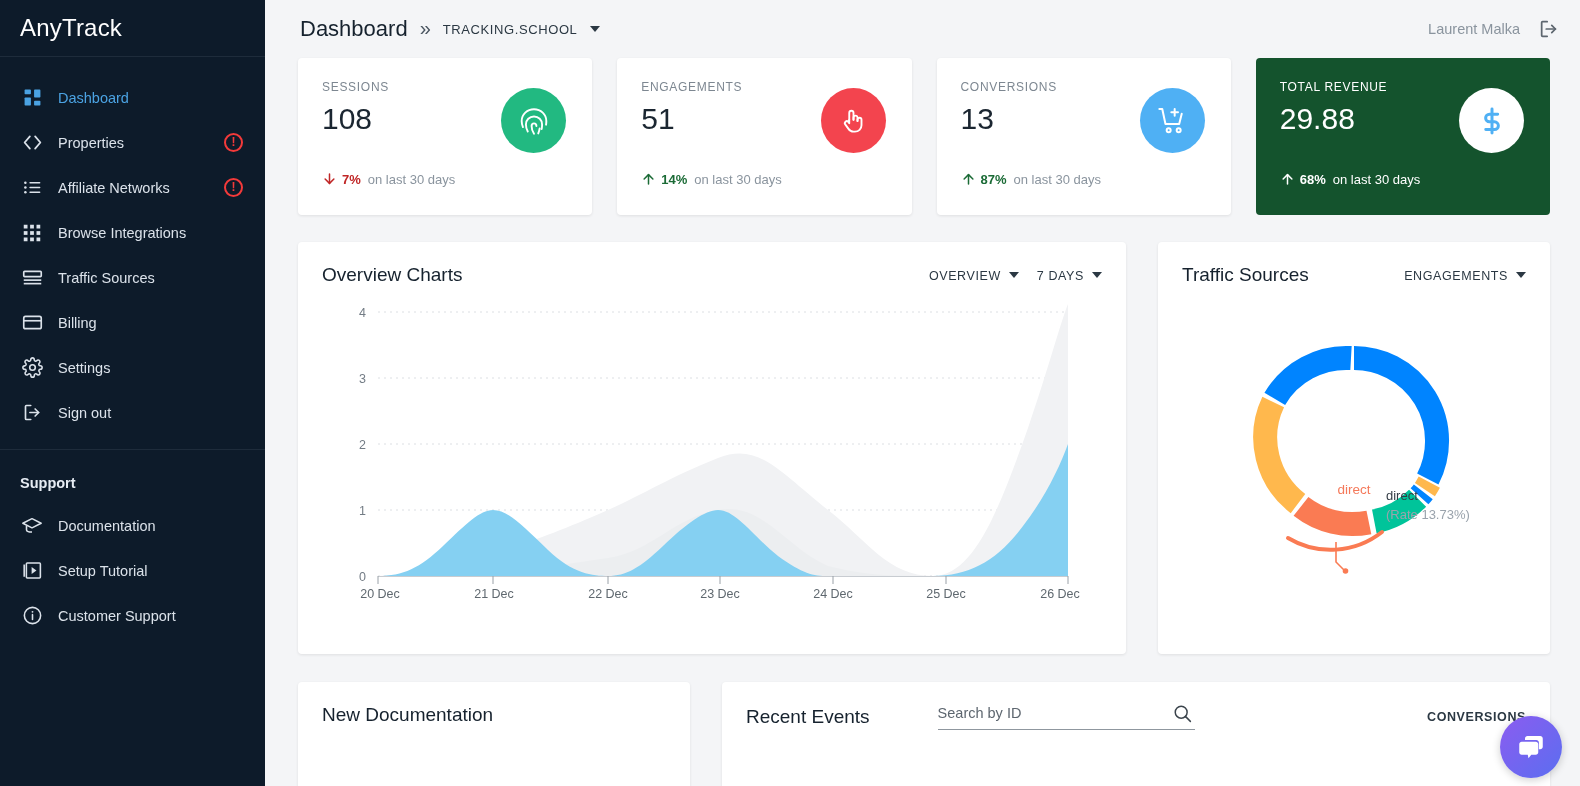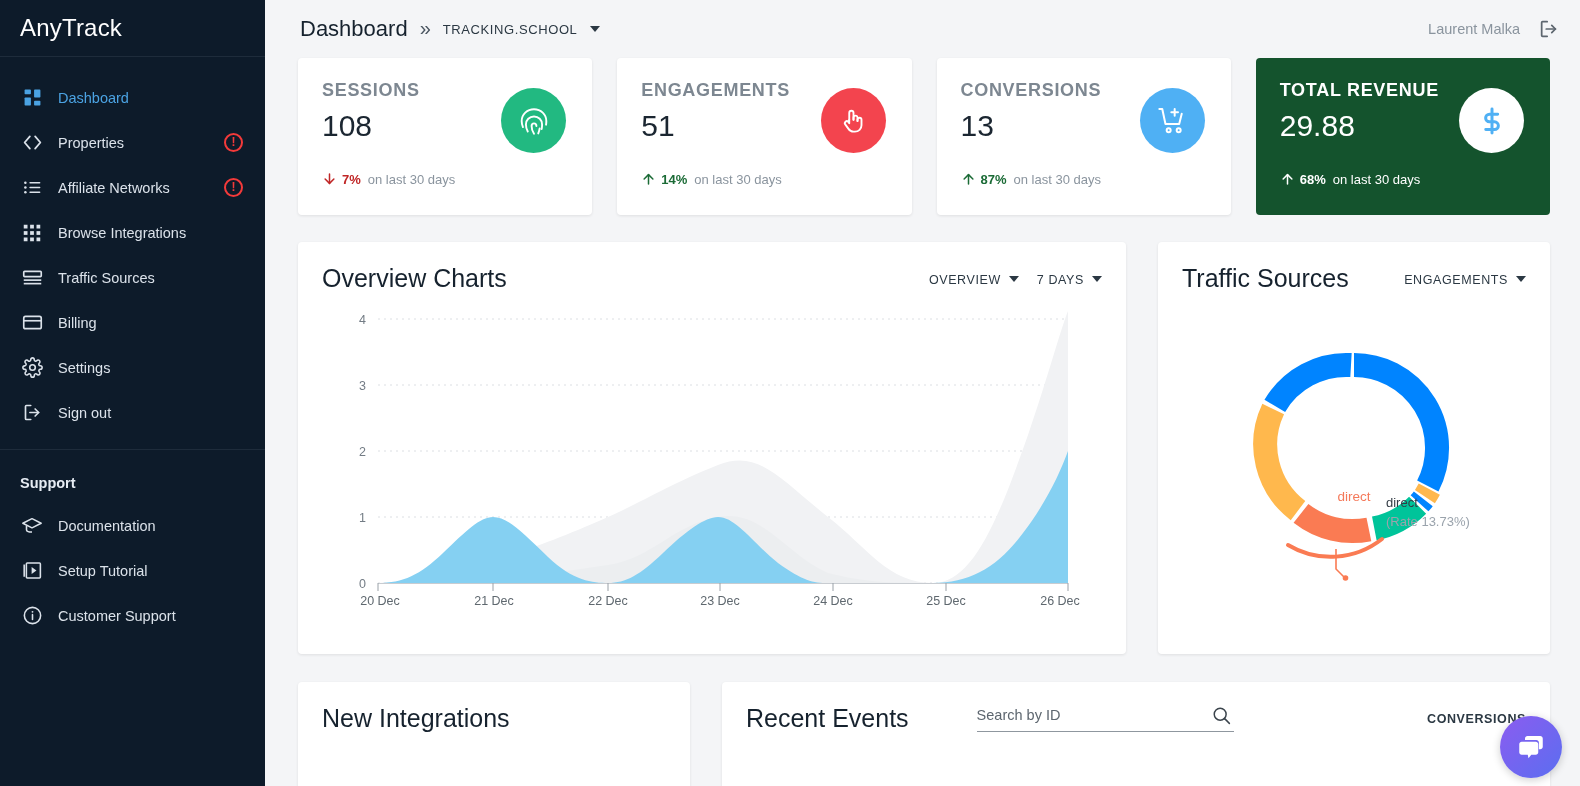--- a/index.html
+++ b/index.html
@@ -74,21 +74,21 @@
 
   
   .kpi-row { display: flex; gap: 25px; margin-top: 1px; }
   .kpi {
     flex: 1 1 0; height: 157px; background: #fff; border-radius: 4px;
     box-shadow: 0 1px 3px rgba(0,0,0,.09);
     padding: 22px 24px 0 24px; position: relative;
   }
   .kpi.accent { background: #14532d; box-shadow: none; }
   .kpi-title {
-    font-size: 18px; font-weight: 700; letter-spacing: .7px;
+    font-size: 12px; font-weight: 400; letter-spacing: .7px;
     color: #7d8791; text-transform: uppercase;
   }
   .kpi.accent .kpi-title { color: #ffffff; }
   .kpi-value {
     font-size: 30px; font-weight: 400; color: #1b2631; margin-top: 8px;
   }
   .kpi.accent .kpi-value { color: #ffffff; }
   .kpi-badge {
     position: absolute; right: 26px; top: 30px;
     width: 65px; height: 65px; border-radius: 50%;
@@ -109,21 +109,21 @@
   
   .panel-row { display: flex; gap: 32px; margin-top: 27px; }
   .panel {
     background: #fff; border-radius: 4px;
     box-shadow: 0 1px 3px rgba(0,0,0,.09);
   }
   .panel-head {
     display: flex; align-items: center;
     padding: 22px 24px 0 24px;
   }
-  .panel-title { font-size: 25px; color: #16222e; font-weight: 400; }
+  .panel-title { font-size: 19px; color: #16222e; font-weight: 400; }
   .panel-ctrls { margin-left: auto; display: flex; gap: 18px; align-items: center; }
   .ctrl {
     font-size: 12.5px; letter-spacing: .6px; color: #2b3843;
     text-transform: uppercase; cursor: pointer; white-space: nowrap;
   }
 
   .overview-panel { flex: 1 1 auto; height: 412px; }
   .traffic-panel { width: 392px; min-width: 392px; height: 412px; }
 
   .chart-wrap { padding: 12px 14px 0 10px; }
@@ -545,21 +545,21 @@
             </div>
           </div>
         </div>
 
       </div>
 
       <div class="bottom-row">
 
         <div class="panel new-int">
           <div class="panel-head">
-            <span class="panel-title">New Integrations</span>
+            <span class="panel-title">New Documentation</span>
           </div>
         </div>
 
         <div class="panel recent">
           <div class="recent-head">
             <span class="panel-title">Recent Events</span>
 
             <div class="search-box">
               <input class="search-inp" type="text" placeholder="Search by ID" style="">
               <span class="search-ico">

